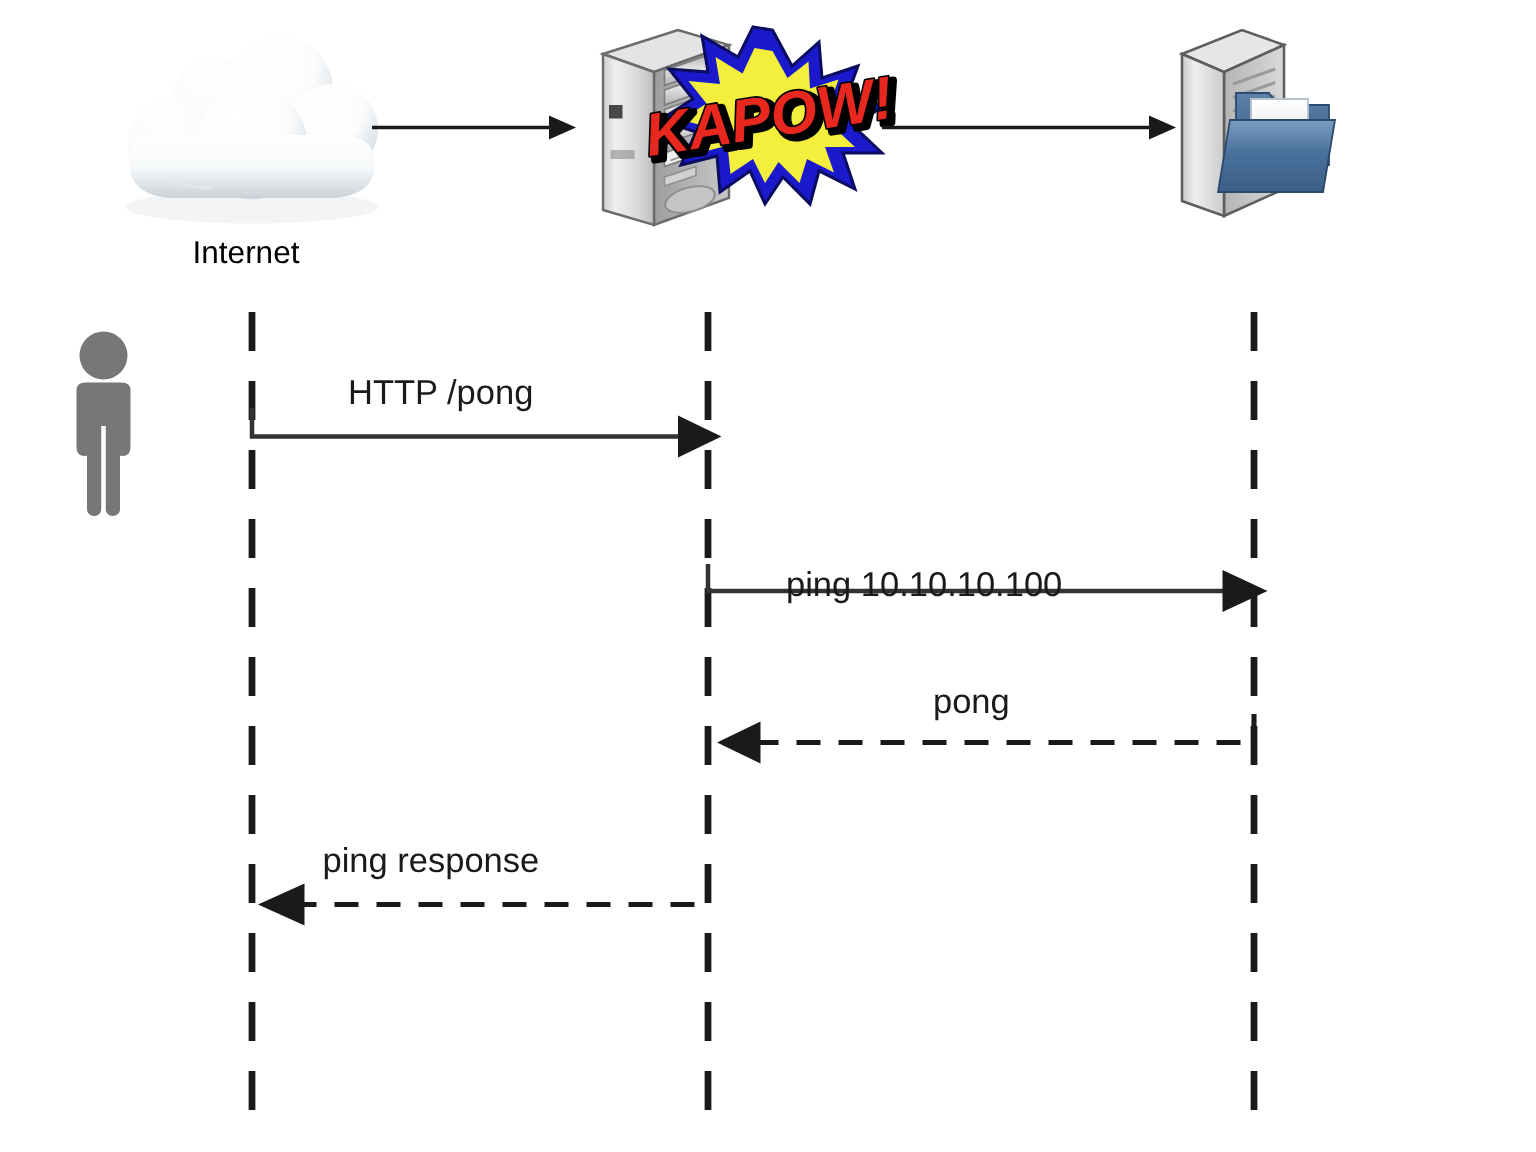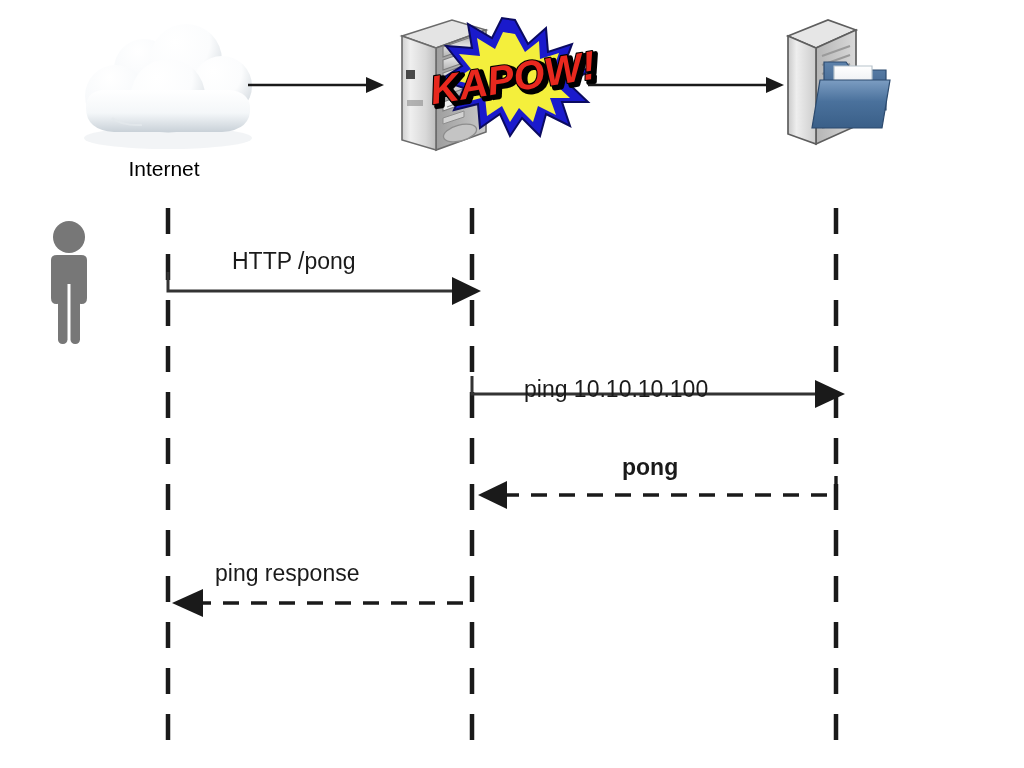--- a/index.html
+++ b/index.html
@@ -253,16 +253,16 @@
 
       <g>
         <path d="M472 584 L472 603 L200 603" stroke="#1a1a1a" stroke-width="3.4" fill="none" stroke-dasharray="16 12"></path>
         <polygon points="203,589 172,603 203,617" fill="#1a1a1a"></polygon>
       </g>
     </svg>
   </div>
 
   <div class="msg-label" style="left:232px; top:250px;">HTTP /pong</div>
   <div class="msg-label" style="left:524px; top:354px;margin-top:24px;">ping 10.10.10.100</div>
-  <div class="msg-label" style="left:622px; top:456px;font-weight:bold;">pong</div>
+  <div class="msg-label" style="left:622px; top:456px;">pong</div>
   <div class="msg-label" style="left:215px; top:562px;">ping response</div>
 
 </div>
 
 </body></html>

